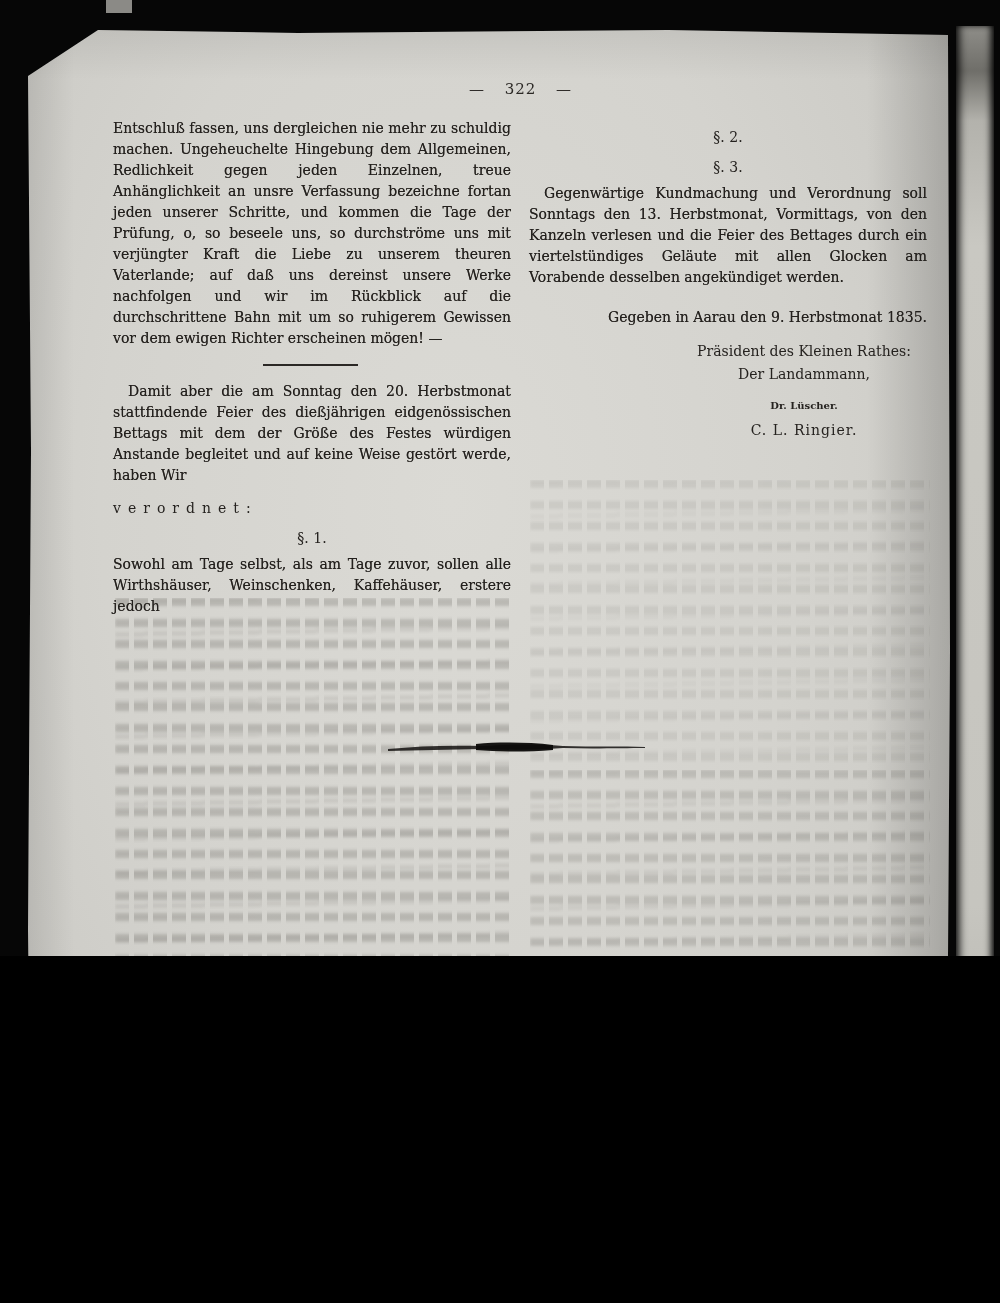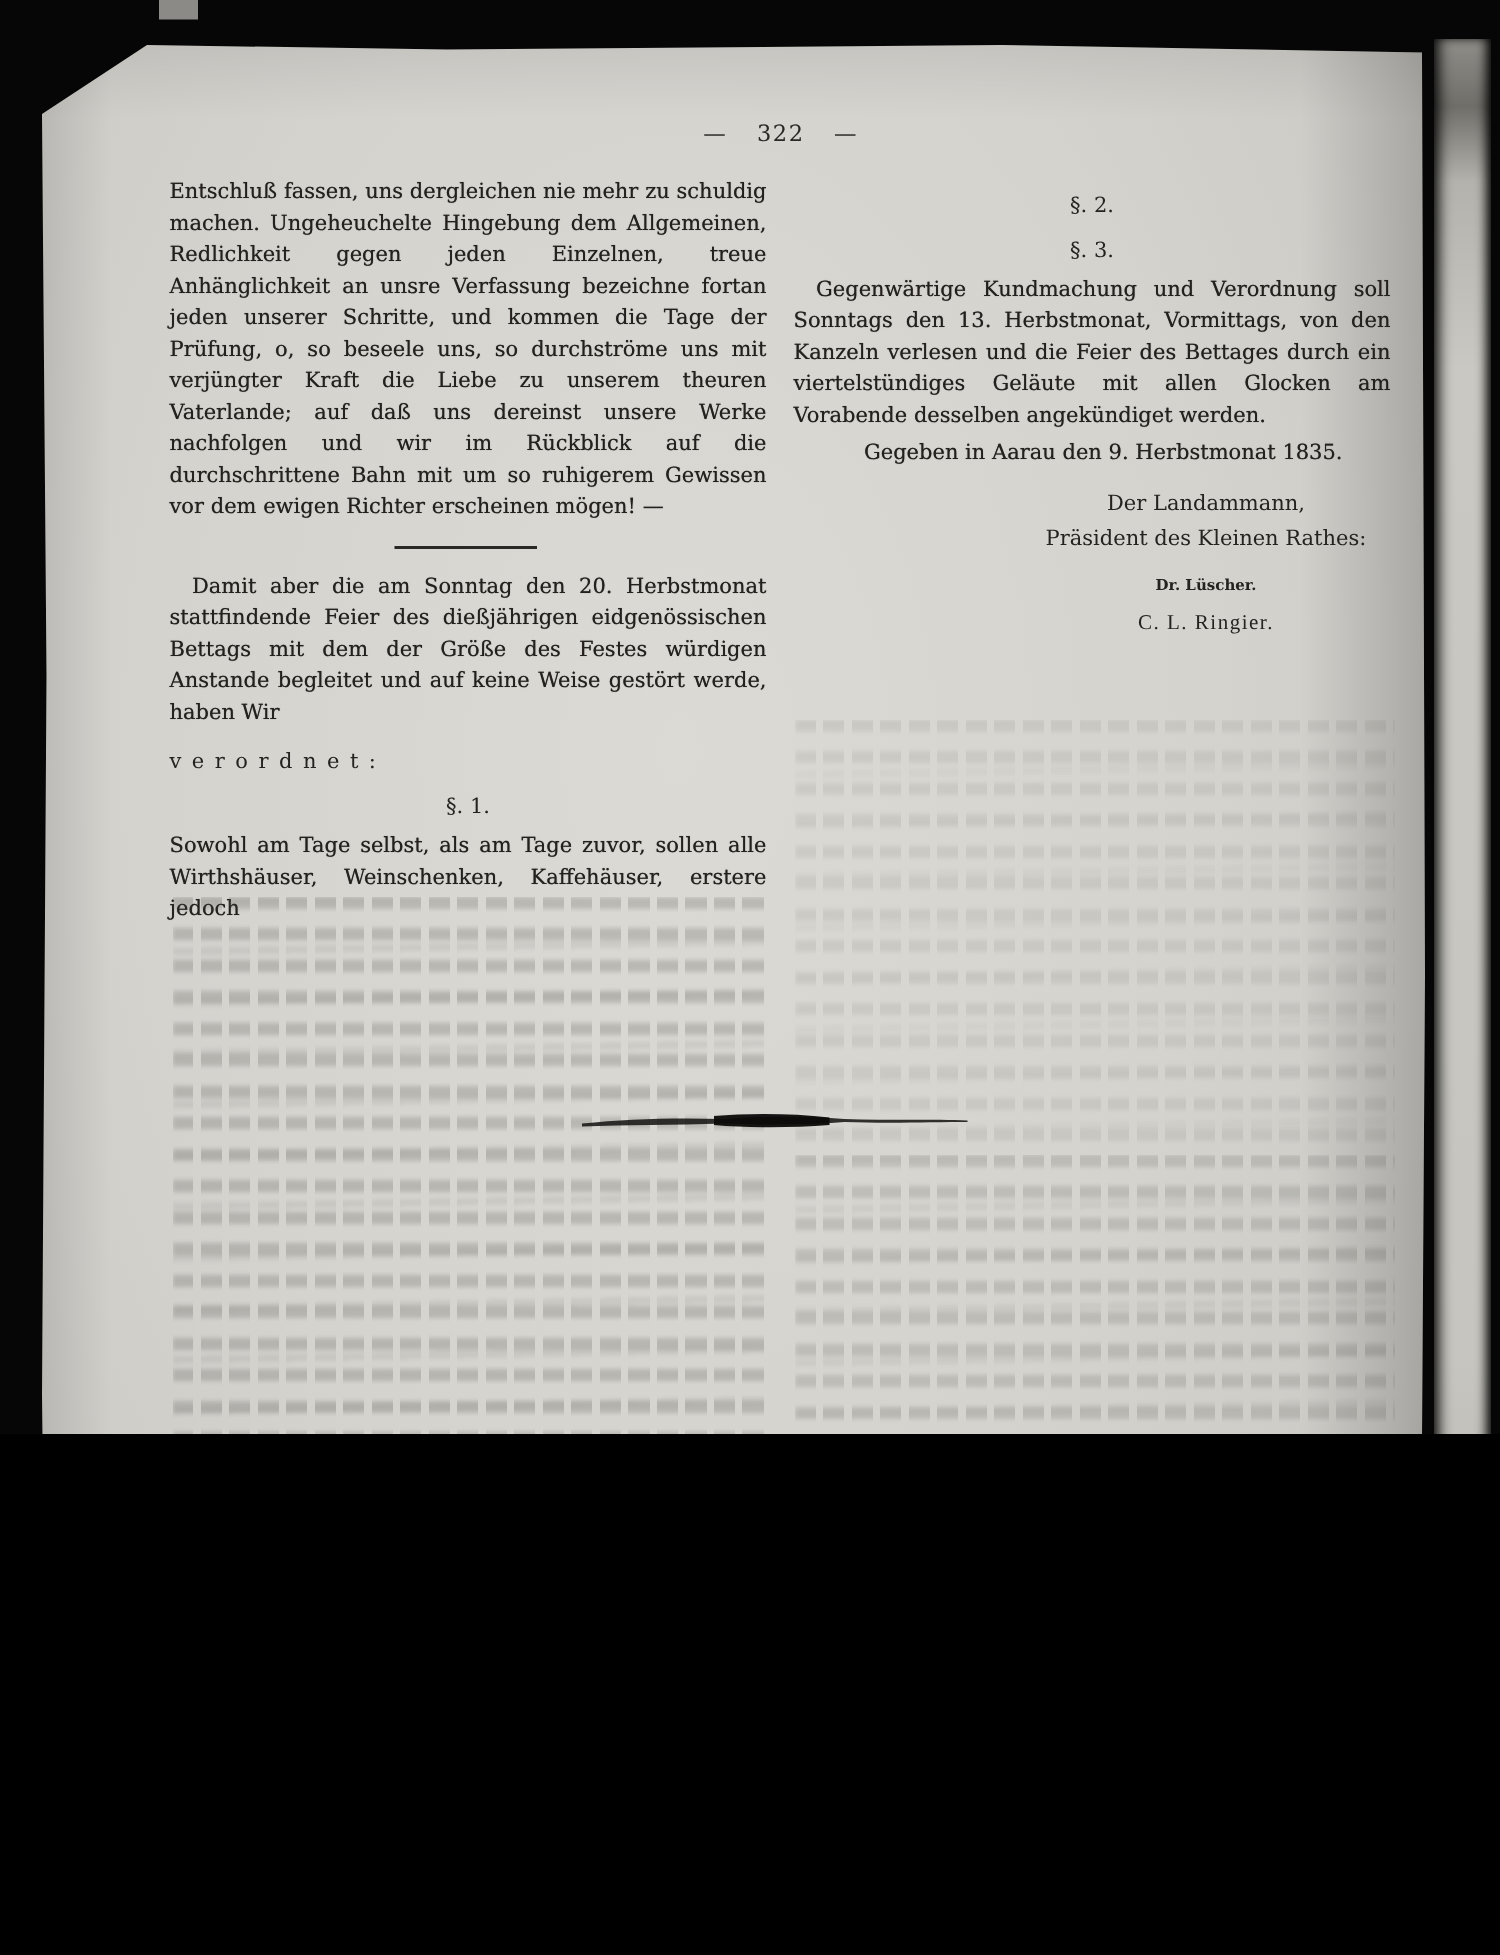--- a/index.html
+++ b/index.html
@@ -34,27 +34,27 @@
   .indent{text-indent:15px;}
   .divider{
     width:95px;height:2px;background:#2b2825;margin:15px auto 15px 150px;
   }
   .decree{
     letter-spacing:7px; margin:12px 0 6px 0; font-size:14px;
   }
   .sec-head{
     text-align:center; margin:9px 0 5px 0; font-size:14px;
   }
-  .dateline{text-align:center; margin-top:4px;}
+  .dateline{text-align:right; margin-top:19px;}
   .signature{
     margin:12px 0 0 150px; width:250px; text-align:center; line-height:23px;
   }
   .sig-name{font-weight:bold; margin-top:8px; font-size:10px;}
   .sig-role2{margin-top:11px;}
-  .sig-name2{margin-top:2px; letter-spacing:1px;font-family:Liberation Serif, serif;}
+  .sig-name2{margin-top:2px; letter-spacing:1px;}
   
   .bleed{
     position:absolute;
     background:
       repeating-linear-gradient(180deg, rgba(72,69,63,0.5) 0 8px, rgba(72,69,63,0) 8px 21px),
       repeating-linear-gradient(179deg, rgba(72,69,63,0.22) 0 5px, rgba(72,69,63,0) 5px 34px);
     -webkit-mask-image:repeating-linear-gradient(90deg,#000 0 14px, transparent 14px 19px);
     mask-image:repeating-linear-gradient(90deg,#000 0 14px, transparent 14px 19px);
     filter:blur(1.4px);
   }
@@ -91,22 +91,22 @@
         <p class="para">Sowohl am Tage selbst, als am Tage zuvor, sollen alle Wirthshäuser, Weinschenken, Kaffehäuser, erstere jedoch</p>
       </div>
 
       <div class="col">
         <div class="sec-head">§. 2.</div>
         <div class="sec-head">§. 3.</div>
         <p class="para indent">Gegenwärtige Kundmachung und Verordnung soll Sonntags den 13. Herbstmonat, Vormittags, von den Kanzeln verlesen und die Feier des Bettages durch ein viertelstündiges Geläute mit allen Glocken am Vorabende desselben angekündiget werden.</p>
         <p class="para indent dateline">Gegeben in Aarau den 9. Herbstmonat 1835.</p>
 
         <div class="signature">
+          <div>Präsident des Kleinen Rathes:</div>
           <div>Der Landammann,</div>
-          <div>Präsident des Kleinen Rathes:</div>
           <div class="sig-name">Dr. Lüscher.</div>
           <div class="sig-name2">C. L. Ringier.</div>
         </div>
       </div>
 
     </div>
 
     <div class="bleed bleed-left"></div>
     <div class="bleed bleed-right-a"></div>
     <div class="bleed bleed-right-b"></div>

